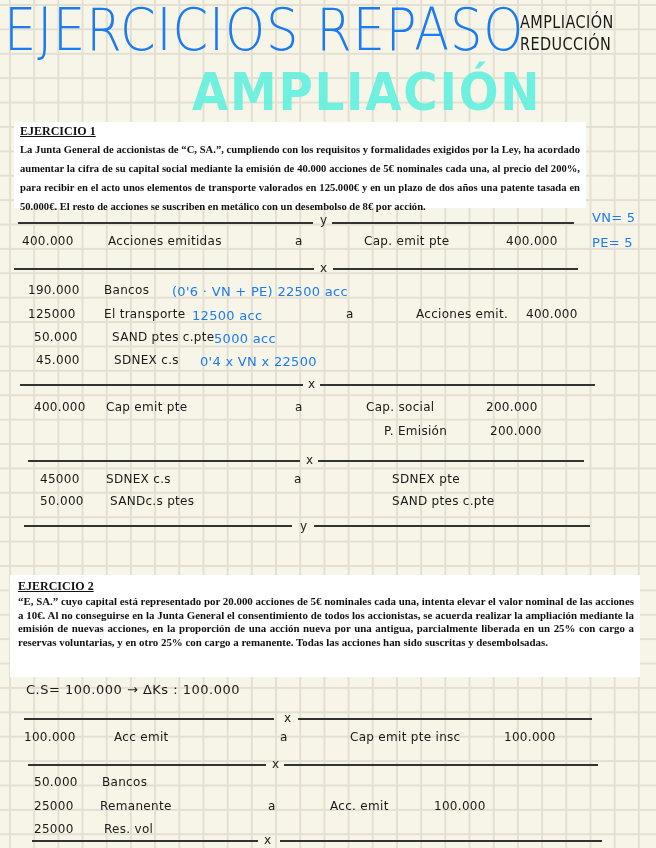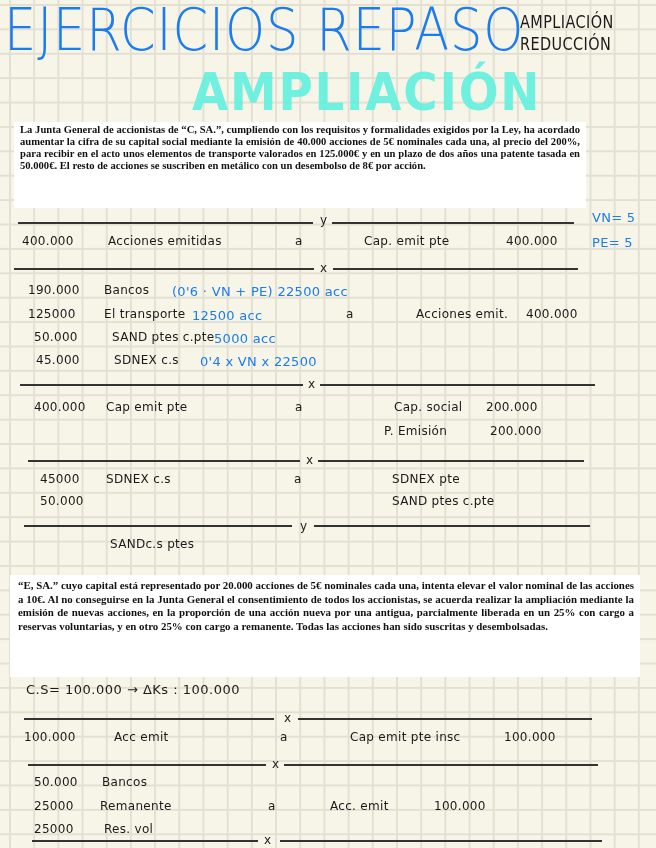--- a/index.html
+++ b/index.html
@@ -23,35 +23,36 @@
   .subtitle { left: 520px; font-size: 17px; color: #1a1a1a; letter-spacing: 0.5px; transform: scaleX(0.85); transform-origin: left top; }
   .big-ampl {
     left: 192px; top: 62px; font-size: 52px; font-weight: bold; color: #62f1df;
     opacity: 0.9; letter-spacing: 2px; transform: scaleX(0.9); transform-origin: left top;
   }
   .card {
     position: absolute; background: #ffffff;
     font-family: "Liberation Serif", serif; color: #111;
   }
   .card h3 { margin: 0 0 1px 0; font-size: 12px; font-weight: bold; text-decoration: underline; }
-  .card p { margin: 0; font-size: 10.6px; line-height: 12px; font-weight: bold; text-align: justify; }
+  .card p { margin: 0; font-size: 10.6px; line-height: 19px; font-weight: bold; text-align: justify; }
   .rule { position: absolute; height: 2px; background: #333; }
   .mark { position: absolute; font-size: 12px; color: #222; line-height: 12px; }
   .hw { position: absolute; font-size: 12px; color: #1a1a1a; font-family: "DejaVu Sans", sans-serif; white-space: nowrap; letter-spacing: 0.3px; }
   .blue { color: #1a7cf0; font-size: 13px; }
 </style>
 </head>
 <body>
 
 <div class="abs title">EJERCICIOS REPASO</div>
 <div class="abs subtitle" style="top:12px;">AMPLIACIÓN</div>
 <div class="abs subtitle" style="top:34px;">REDUCCIÓN</div>
 <div class="abs big-ampl">AMPLIACIÓN</div>
 
 <div class="card" style="left:14px; top:122px; width:560px; height:84px; padding:2px 6px 0 6px;">
+  <h3>EJERCICIO 1</h3>
   <p>La Junta General de accionistas de “C, SA.”, cumpliendo con los requisitos y formalidades exigidos por la Ley, ha acordado aumentar la cifra de su capital social mediante la emisión de 40.000 acciones de 5€ nominales cada una, al precio del 200%, para recibir en el acto unos elementos de transporte valorados en 125.000€ y en un plazo de dos años una patente tasada en 50.000€. El resto de acciones se suscriben en metálico con un desembolso de 8€ por acción.</p>
 </div>
 
 <div class="hw blue" style="left:592px; top:210px;">VN= 5</div>
 <div class="hw blue" style="left:592px; top:235px;">PE= 5</div>
 
 <div class="rule" style="left:18px; top:222px; width:295px;"></div>
 <div class="mark" style="left:320px; top:214px;">y</div>
 <div class="rule" style="left:332px; top:222px; width:242px;"></div>
 
@@ -84,42 +85,43 @@
 <div class="hw" style="left:114px; top:353px;">SDNEX c.s</div>
 <div class="hw blue" style="left:200px; top:354px;">0'4 x VN x 22500</div>
 
 <div class="rule" style="left:20px; top:384px; width:283px;"></div>
 <div class="mark" style="left:308px; top:378px;">x</div>
 <div class="rule" style="left:320px; top:384px; width:275px;"></div>
 
 <div class="hw" style="left:34px; top:400px;">400.000</div>
 <div class="hw" style="left:106px; top:400px;">Cap emit pte</div>
 <div class="hw" style="left:295px; top:400px;">a</div>
-<div class="hw" style="left:394px; top:400px;">Cap. social</div>
+<div class="hw" style="left:366px; top:400px;">Cap. social</div>
 <div class="hw" style="left:486px; top:400px;">200.000</div>
 <div class="hw" style="left:384px; top:424px;">P. Emisión</div>
 <div class="hw" style="left:490px; top:424px;">200.000</div>
 
 <div class="rule" style="left:28px; top:460px; width:272px;"></div>
 <div class="mark" style="left:306px; top:454px;">x</div>
 <div class="rule" style="left:318px; top:460px; width:266px;"></div>
 
 <div class="hw" style="left:40px; top:472px;">45000</div>
 <div class="hw" style="left:106px; top:472px;">SDNEX c.s</div>
 <div class="hw" style="left:294px; top:472px;">a</div>
 <div class="hw" style="left:392px; top:472px;text-align:center;">SDNEX pte</div>
 <div class="hw" style="left:40px; top:494px;">50.000</div>
-<div class="hw" style="left:110px; top:494px;margin-top:43px;">SANDc.s ptes</div>
+<div class="hw" style="left:110px; top:494px;">SANDc.s ptes</div>
 <div class="hw" style="left:392px; top:494px;">SAND ptes c.pte</div>
 
 <div class="rule" style="left:24px; top:525px; width:268px;"></div>
 <div class="mark" style="left:300px; top:520px;">y</div>
 <div class="rule" style="left:314px; top:525px; width:276px;"></div>
 
 <div class="card" style="left:10px; top:575px; width:616px; height:98px; padding:4px 6px 0 8px;">
+  <h3>EJERCICIO 2</h3>
   <p style="font-size:10.9px; line-height:13.6px;">“E, SA.” cuyo capital está representado por 20.000 acciones de 5€ nominales cada una, intenta elevar el valor nominal de las acciones a 10€. Al no conseguirse en la Junta General el consentimiento de todos los accionistas, se acuerda realizar la ampliación mediante la emisión de nuevas acciones, en la proporción de una acción nueva por una antigua, parcialmente liberada en un 25% con cargo a reservas voluntarias, y en otro 25% con cargo a remanente. Todas las acciones han sido suscritas y desembolsadas.</p>
 </div>
 
 <div class="hw" style="left:26px; top:682px; font-size:13px; letter-spacing:0.5px;">C.S= 100.000   → ΔKs : 100.000</div>
 
 <div class="rule" style="left:24px; top:718px; width:250px;"></div>
 <div class="mark" style="left:284px; top:712px;">x</div>
 <div class="rule" style="left:298px; top:718px; width:294px;"></div>
 
 <div class="hw" style="left:24px; top:730px;">100.000</div>

